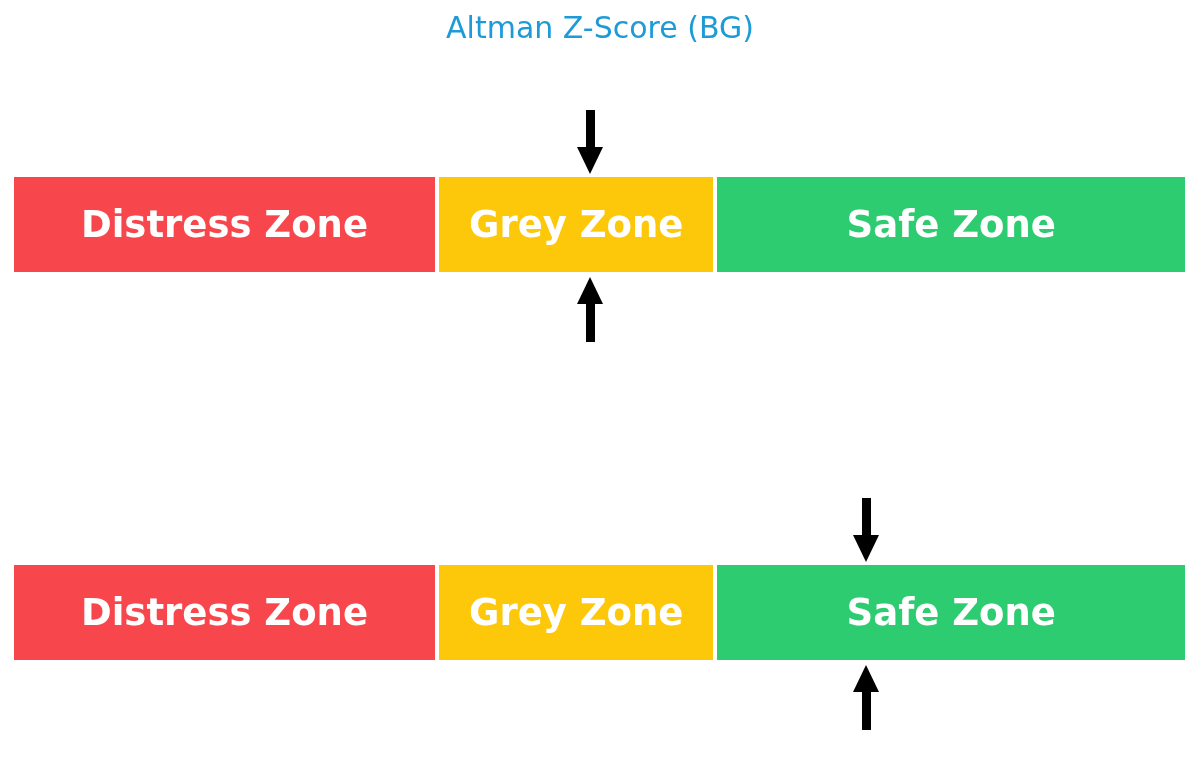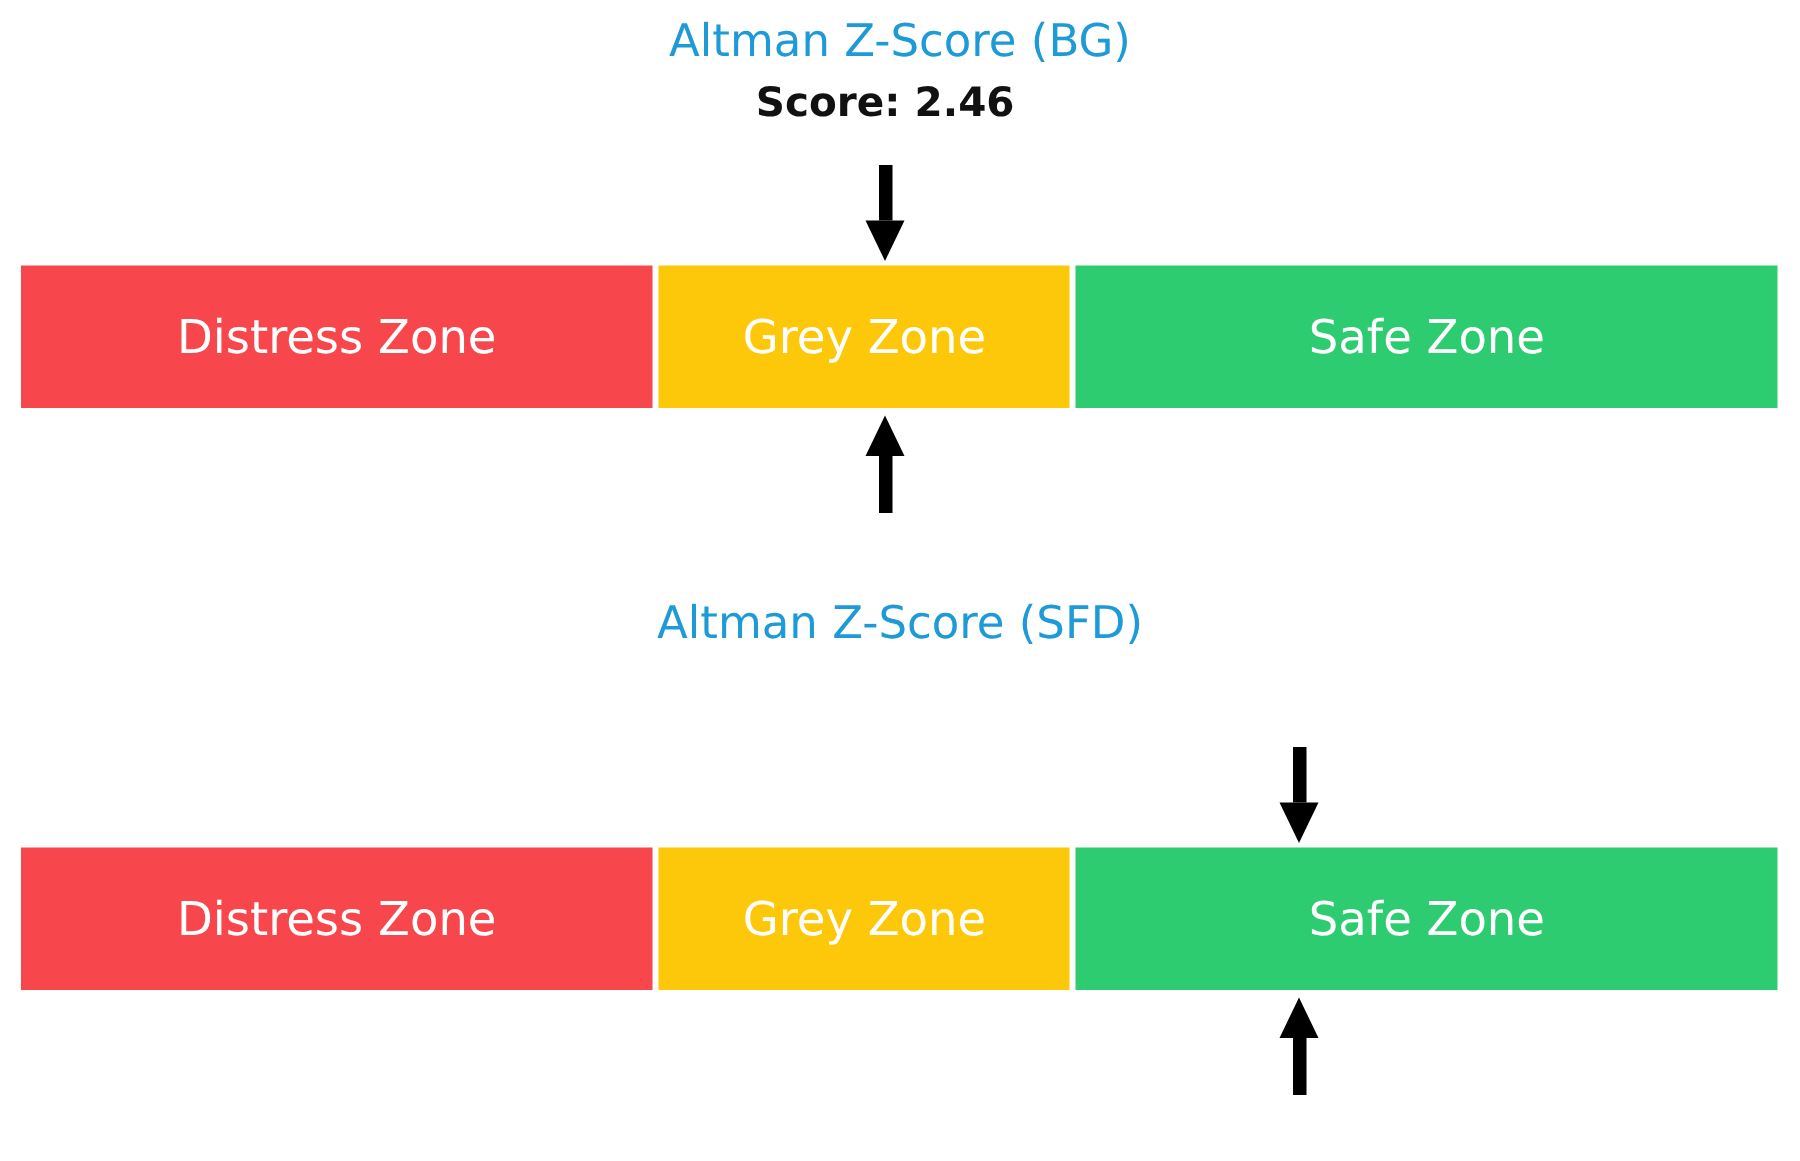--- a/index.html
+++ b/index.html
@@ -51,22 +51,22 @@
   .bar {
     display: flex;
     width: 100%; height: 100%;
     column-gap: 4px;
   }
   .zone {
     flex-basis: 0;
     display: flex;
     align-items: center;
     justify-content: center;
-    font-size: 31px;
-    font-weight: 400;
+    font-size: 37px;
+    font-weight: 700;
     white-space: nowrap;
   }
 
   .arrow {
     position: absolute; top: 0;
     transform: translateX(-50%);
     display: flex;
     flex-direction: column;
     align-items: center;
   }
@@ -87,23 +87,20 @@
   }
 </style>
 </head>
 <body>
 
 <div class="canvas">
 
   <section class="chart idx0">
     <div class="chart-title" style="color: rgb(30, 155, 215);">Altman Z-Score (BG)</div>
 
-    <div class="band score-band">
-      <div class="score-label" style="left: 49.2%;">Score: 2.46</div>
-    </div>
 
     <div class="band arrow-band-down">
       <div class="arrow arrow-down" style="left: 49.2%;">
         <div class="stem"></div>
         <div class="head-down"></div>
       </div>
     </div>
 
     <div class="band bar-band">
       <div class="bar">
@@ -115,21 +112,20 @@
 
     <div class="band arrow-band-up">
       <div class="arrow arrow-up" style="left: 49.2%;">
         <div class="head-up"></div>
         <div class="stem"></div>
       </div>
     </div>
   </section>
 
   <section class="chart idx1">
-    <div class="chart-title" style="color: rgb(30, 155, 215);">Altman Z-Score (SFD)</div>
 
 
     <div class="band arrow-band-down">
       <div class="arrow arrow-down" style="left: 72.8%;">
         <div class="stem"></div>
         <div class="head-down"></div>
       </div>
     </div>
 
     <div class="band bar-band">

